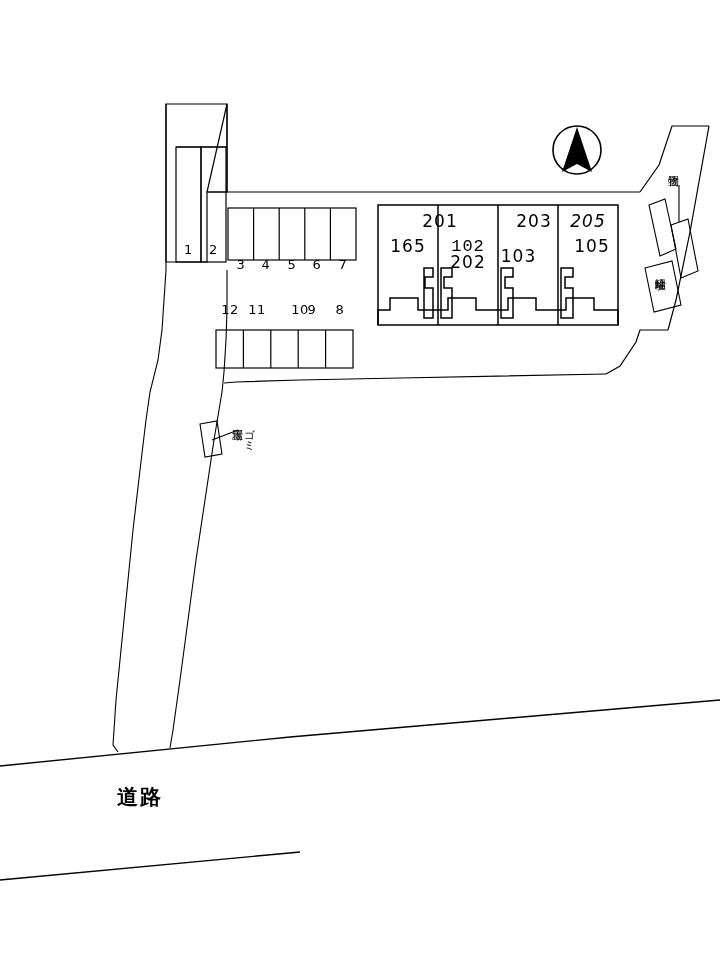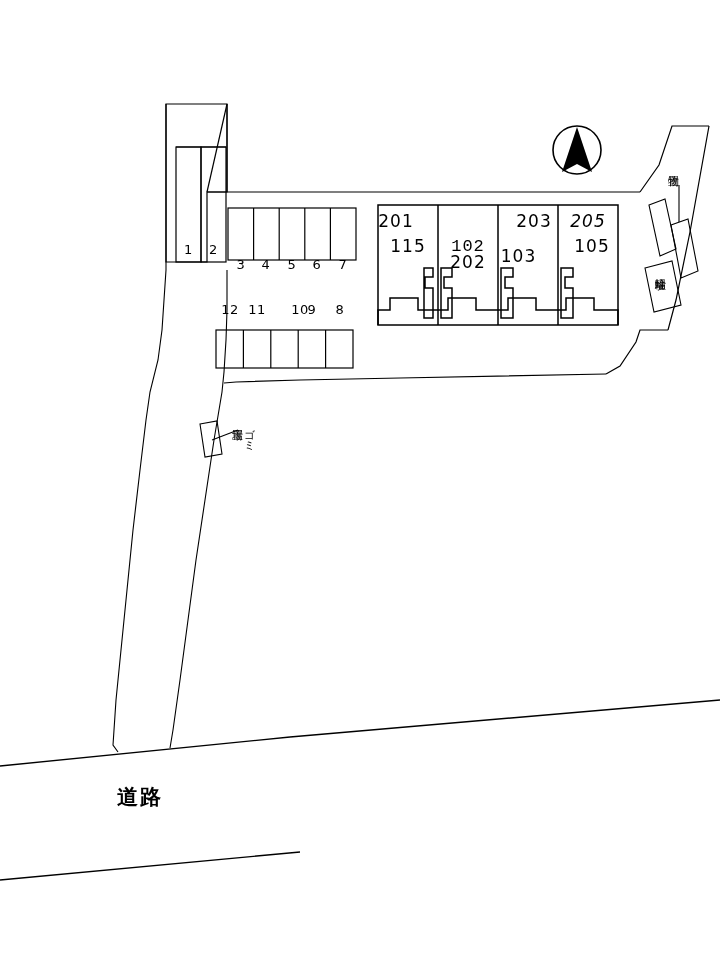--- a/index.html
+++ b/index.html
@@ -158,26 +158,26 @@
       <path d="M0,880 L300,852"></path>
     </g>
 
     <g>
       <circle cx="577" cy="150" r="24" fill="#ffffff" stroke="#000000" stroke-width="1.6"></circle>
       <polygon points="577,127 592,172 577,164 562,172" fill="#000000" stroke="none"></polygon>
     </g>
 
   </svg>
 
-  <div class="lbl unit-lbl" style="left:378px; top:213px; width:36px;">201</div>
+  <div class="lbl unit-lbl" style="left:378px; top:213px; width:36px;padding-left:44px;">201</div>
   <div class="lbl unit-lbl" style="left:438px; top:213px; width:60px;margin-top:41px;">202</div>
   <div class="lbl unit-lbl" style="left:498px; top:213px; width:72px;">203</div>
   <div class="lbl unit-lbl" style="left:558px; top:213px; width:60px;font-style:italic;">205</div>
 
-  <div class="lbl unit-lbl" style="left:378px; top:238px; width:60px;">115</div>
+  <div class="lbl unit-lbl" style="left:378px; top:238px; width:60px;">165</div>
   <div class="lbl unit-lbl" style="left:438px; top:238px; width:60px;font-family:Liberation Mono, monospace;">102</div>
   <div class="lbl unit-lbl" style="left:498px; top:248px; width:41px;">103</div>
   <div class="lbl unit-lbl" style="left:558px; top:238px; width:68px;">105</div>
 
   <div class="lbl num-lbl" style="left:176px; top:243px; width:25px;">1</div>
   <div class="lbl num-lbl" style="left:201px; top:243px; width:25px;">2</div>
 
   <div class="lbl num-lbl" style="left:228px; top:258px; width:26px;">3</div>
   <div class="lbl num-lbl" style="left:253px; top:258px; width:26px;">4</div>
   <div class="lbl num-lbl" style="left:279px; top:258px; width:26px;">5</div>

